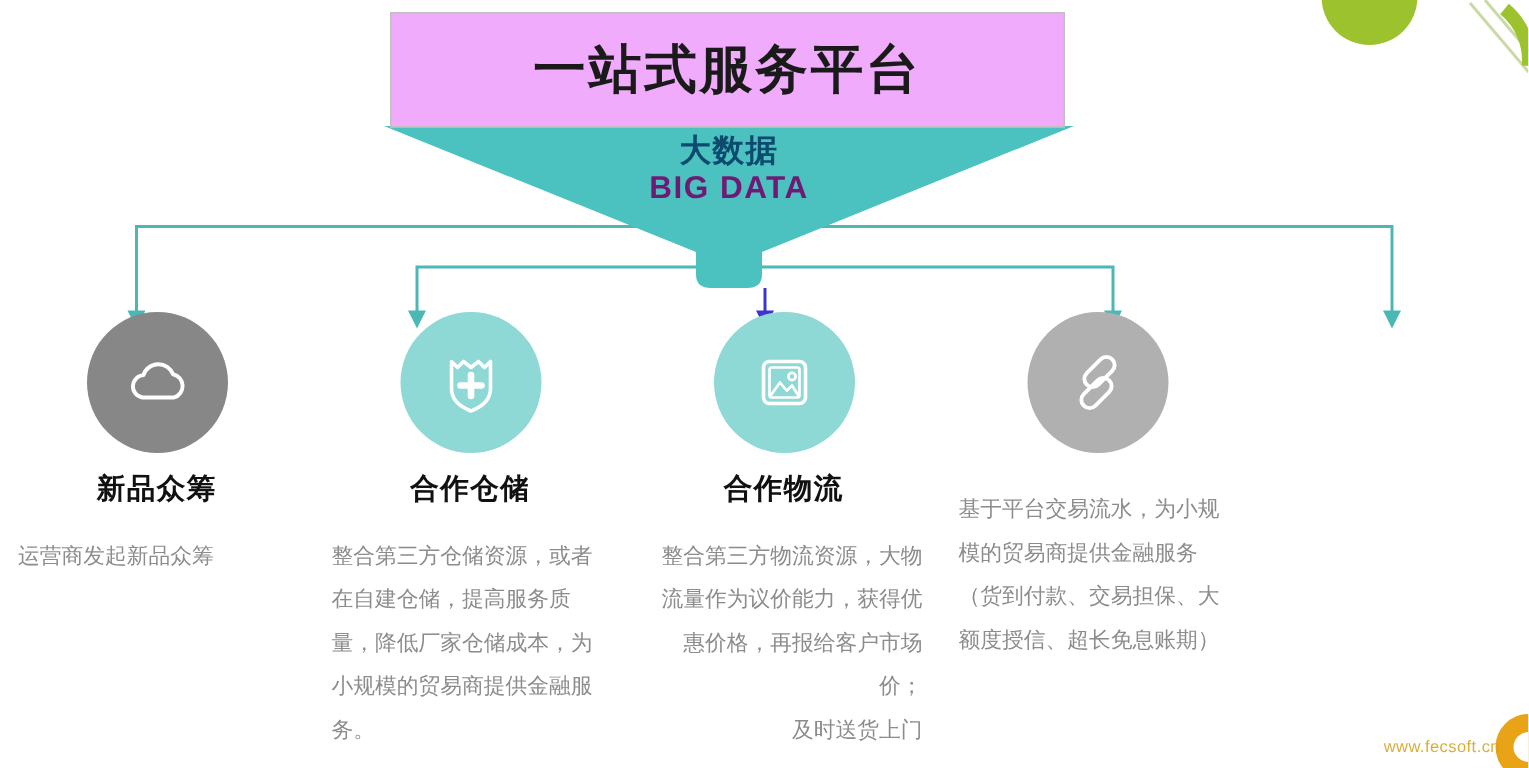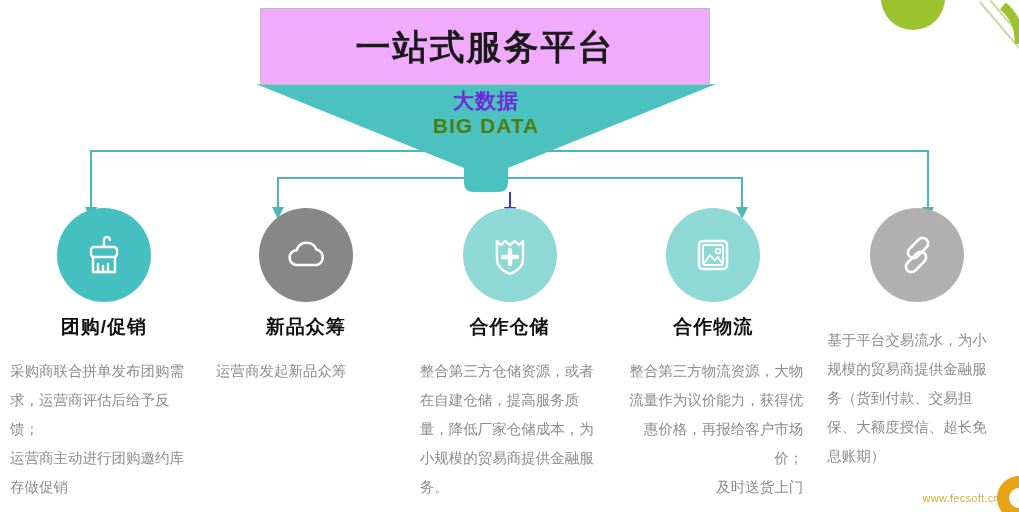--- a/index.html
+++ b/index.html
@@ -65,28 +65,28 @@
     left: 256px;
     top: 88px;
     width: 460px;
     text-align: center;
     z-index: 3;
     pointer-events: none;
   }
   #funnel-label .cn {
     font-size: 21px;
     font-weight: bold;
-    color: #6d28d9;
+    color: #0c4a6e;
     line-height: 26px;
     letter-spacing: 1px;
   }
   #funnel-label .en {
     font-size: 21px;
     font-weight: bold;
-    color: #4d7c0f;
+    color: #701a75;
     line-height: 24px;
     letter-spacing: 1px;
   }
 
   
   #connectors {
     position: absolute;
     left: 0;
     top: 0;
     width: 1019px;
@@ -203,35 +203,20 @@
 
     <polygon points="91,219 85,207 97,207" fill="#4cb8b6"></polygon>
     <polygon points="278,219 272,207 284,207" fill="#4cb8b6"></polygon>
     <polygon points="510,219 504,207 516,207" fill="#3b36c9"></polygon>
     <polygon points="742,219 736,207 748,207" fill="#4cb8b6"></polygon>
     <polygon points="928,219 922,207 934,207" fill="#4cb8b6"></polygon>
   </svg>
 
   <div id="columns">
 
-    <div class="col col-1">
-      <div class="circle-row">
-        <div class="circle" style="background:#45bfbf">
-          <svg width="54" height="54" viewBox="0 0 54 54" fill="none" stroke="#ffffff" stroke-width="2.4" stroke-linecap="round" stroke-linejoin="round">
-            <rect x="14" y="19" width="26" height="10" rx="3"></rect>
-            <path d="M 27 19 L 27 12 A 3 3 0 0 1 30 9 A 3 3 0 0 1 33 12"></path>
-            <path d="M 16 29 L 16 44 L 38 44 L 38 29"></path>
-            <path d="M 21 44 L 21 36 M 26 44 L 26 38 M 31 44 L 31 36"></path>
-          </svg>
-        </div>
-      </div>
-      <div class="col-heading">团购/促销</div>
-      <div class="col-body">采购商联合拼单发布团购需求，运营商评估后给予反馈；
-运营商主动进行团购邀约库存做促销</div>
-    </div>
 
     <div class="col col-2">
       <div class="circle-row">
         <div class="circle" style="background:#878787">
           <svg width="54" height="54" viewBox="0 0 54 54" fill="none" stroke="#ffffff" stroke-width="2.6" stroke-linecap="round" stroke-linejoin="round">
             <path d="M 17 37 A 7.5 7.5 0 0 1 17.6 22.1 A 10.5 10.5 0 0 1 37.4 21.5 A 8 8 0 0 1 38 37 Z"></path>
           </svg>
         </div>
       </div>
       <div class="col-heading">新品众筹</div>

